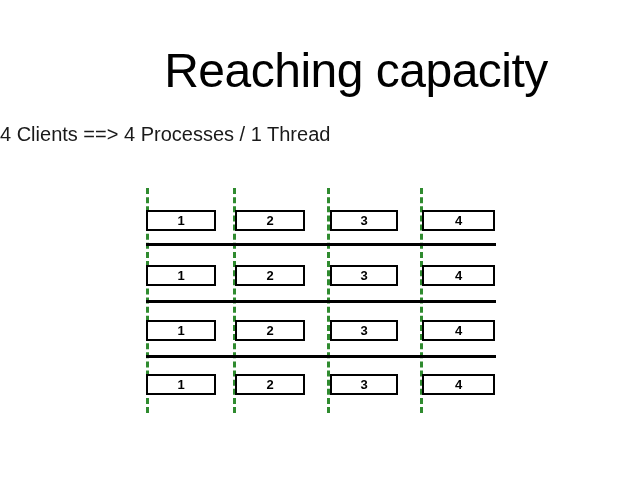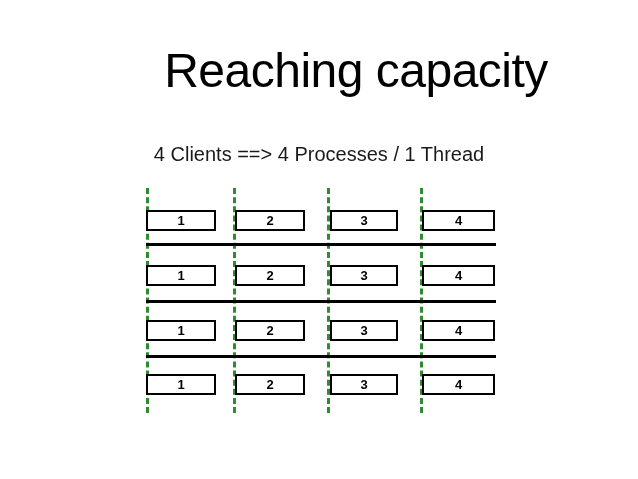--- a/index.html
+++ b/index.html
@@ -28,23 +28,22 @@
     line-height: 1.0;
     letter-spacing: -0.5px;
     color: #000000;
     white-space: nowrap;
     padding-left: 37px;
   }
 
   #slide-subtitle {
     position: absolute;
     left: 0;
-    top: 144px;
+    top: 124px;
     width: 638px;
-    text-align: center;
     font-size: 20px;
     font-weight: 400;
     line-height: 1.0;
     color: #1a1a1a;
     white-space: nowrap;
   }
 
   
   #diagram {
     position: absolute;

